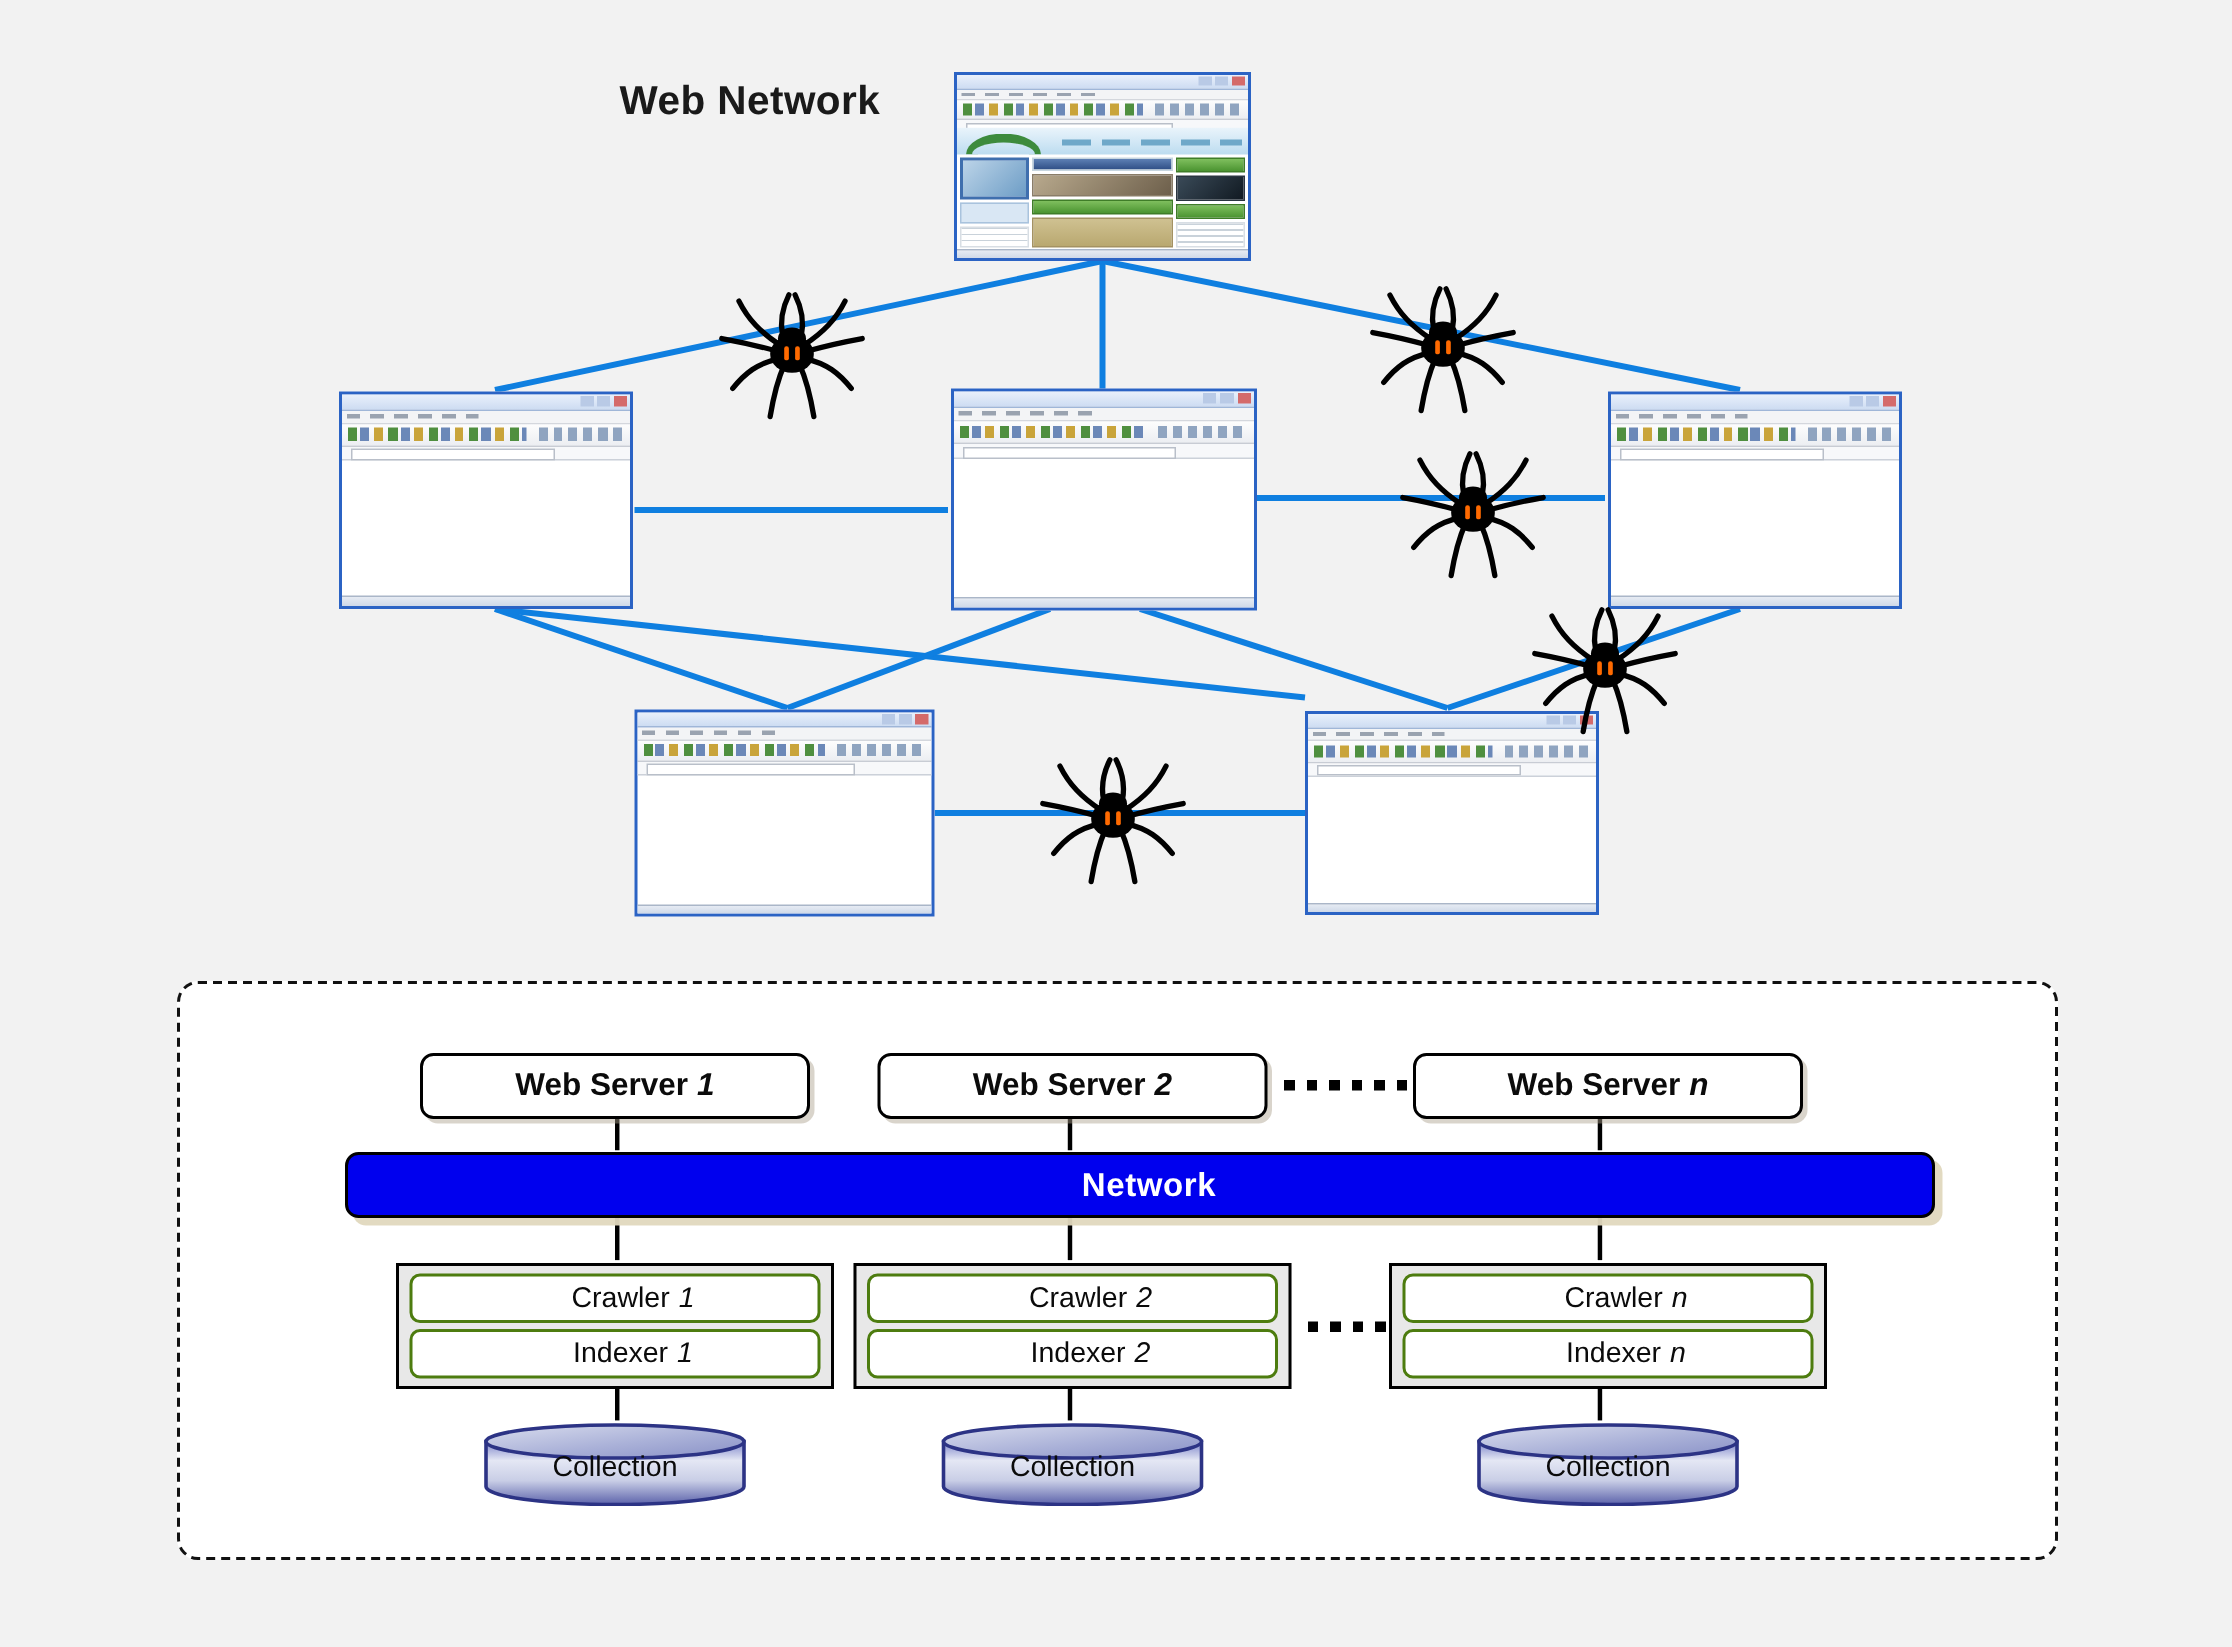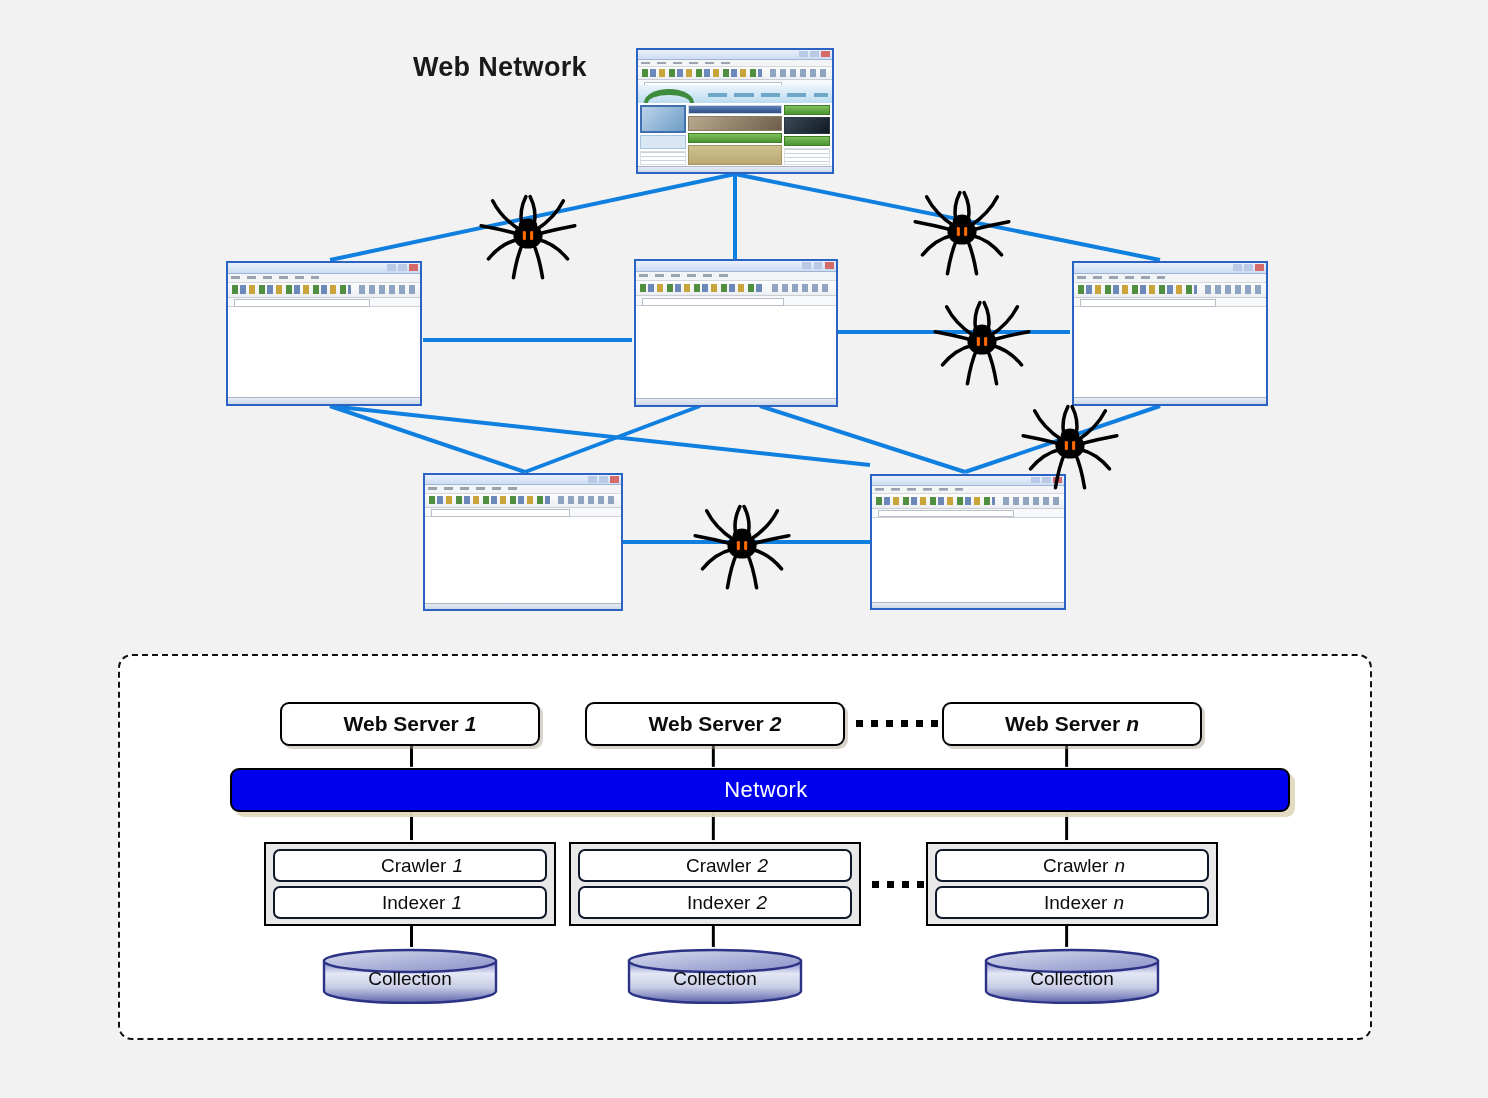--- a/index.html
+++ b/index.html
@@ -336,41 +336,41 @@
     border-radius: 9px;
     box-shadow: 5px 5px 0 rgba(224,216,190,.95);
     display: flex;
     align-items: center;
     justify-content: center;
     box-sizing: border-box;
   }
   #network-bar .lbl {
     color: #ffffff;
     font-size: 22px;
-    font-weight: normal;
+    font-weight: bold;
     letter-spacing: .4px;
     margin-left: 12px;
   }
 
   .ci-group {
     position: absolute;
     width: 292px;
     height: 84px;
     background: #e8e8e8;
     border: 2px solid #000000;
     box-sizing: border-box;
     padding: 5px 7px;
     display: flex;
     flex-direction: column;
     gap: 4px;
   }
   .ci-box {
     flex: 1;
     background: #ffffff;
-    border: 2px solid #0f172a;
+    border: 2px solid #4d7c0f;
     border-radius: 7px;
     display: flex;
     align-items: center;
     justify-content: center;
     font-size: 19px;
     color: #0b0b0b;
     box-sizing: border-box;
     white-space: nowrap;
     padding-left: 24px;
   }

